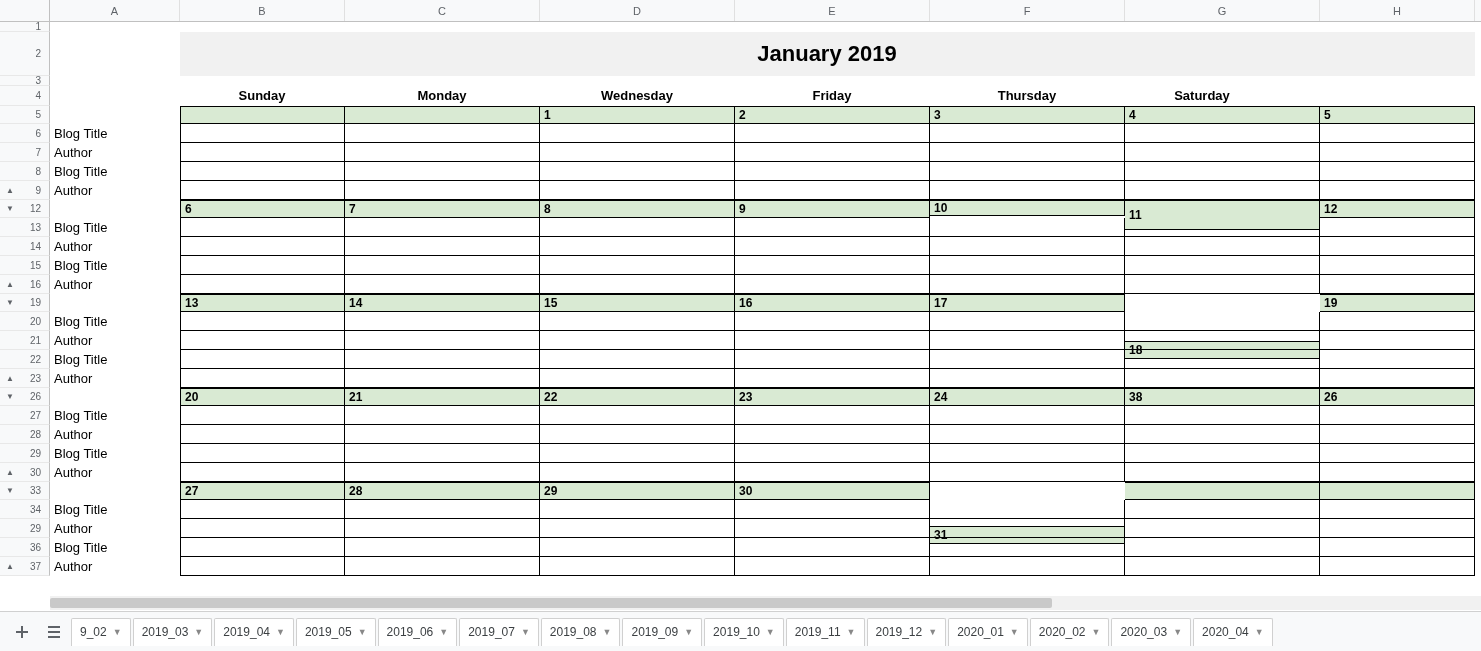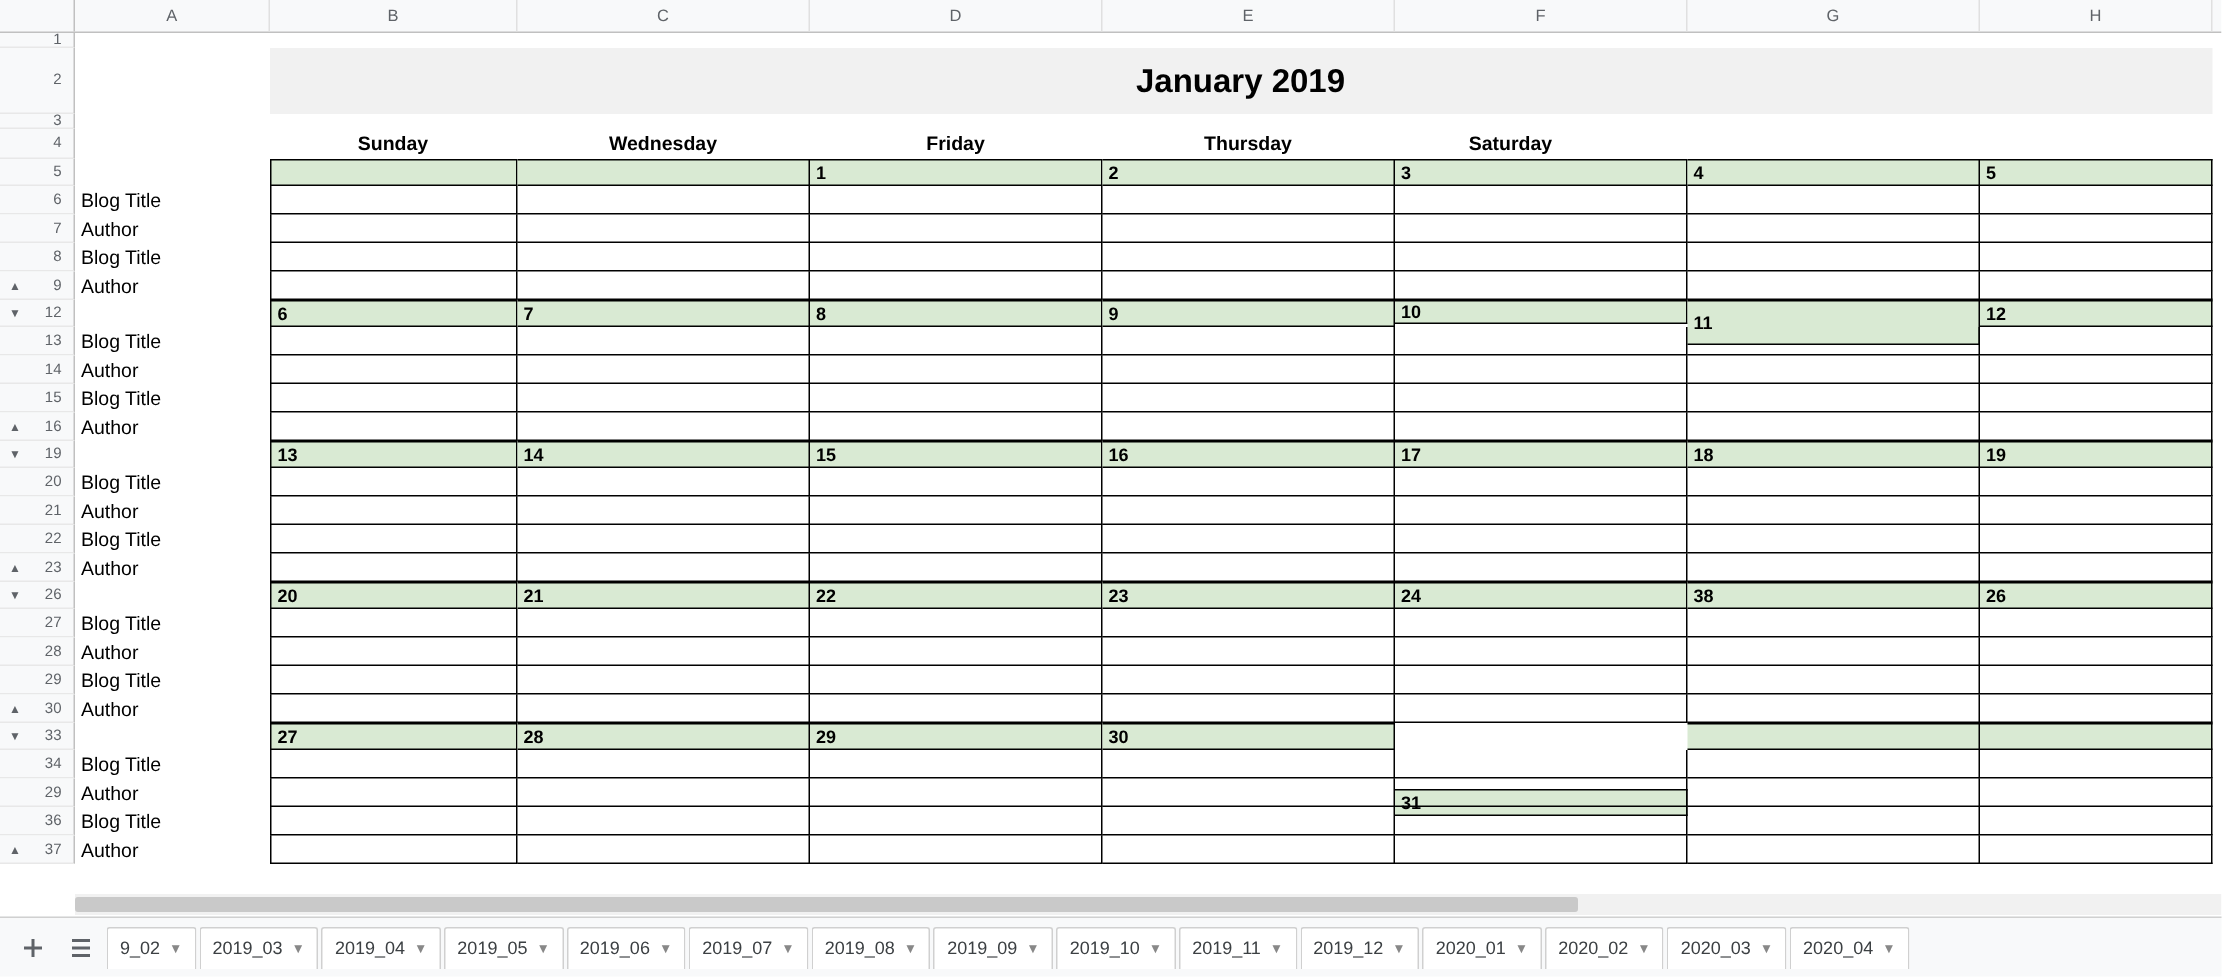--- a/index.html
+++ b/index.html
@@ -94,20 +94,21 @@
       </div>
   </div>
 
   <div class="row day-header-row">
     <div class="row-head">
         <span>4</span>
       </div>
     <div id="r4cells" style="display:flex;">
         <div class="cell" style="width: 130px; height: 20px;"></div>
         <div class="cell day-header" style="width: 165px; height: 20px;">Sunday</div>
+        <div class="cell day-header" style="width: 195px; height: 20px;">Monday</div>
         <div class="cell day-header" style="width: 195px; height: 20px;">Wednesday</div>
         <div class="cell day-header" style="width: 195px; height: 20px;">Friday</div>
         <div class="cell day-header" style="width: 195px; height: 20px;">Thursday</div>
         <div class="cell day-header" style="width: 155px; height: 20px;">Saturday</div>
       </div>
   </div>
 
   <div id="weeks-container">
       <div class="row date-row">
         <div class="row-head">
@@ -246,21 +247,21 @@
         <div class="row-head">
           <span class="tri">▼</span>
           <span>19</span>
         </div>
         <div class="cell" style="width: 130px; height: 18px;"></div>
         <div class="cell date-cell first" style="width: 165px; height: 18px;">13</div>
         <div class="cell date-cell" style="width: 195px; height: 18px;">14</div>
         <div class="cell date-cell" style="width: 195px; height: 18px;">15</div>
         <div class="cell date-cell" style="width: 195px; height: 18px;">16</div>
         <div class="cell date-cell" style="width: 195px; height: 18px;">17</div>
-        <div class="cell date-cell" style="width: 195px; height: 18px;">18</div>
+        <div class="cell date-cell" style="width: 195px; height: 18px; margin-top: 47px;">18</div>
         <div class="cell date-cell" style="width: 155px; height: 18px;">19</div>
       </div>
       <div class="row data-row">
         <div class="row-head">
           <span>20</span>
         </div>
         <div class="cell label-cell" style="width: 130px; height: 19px;">Blog Title</div>
         <div class="cell data-cell first" style="width: 165px; height: 19px;"></div>
         <div class="cell data-cell" style="width: 195px; height: 19px;"></div>
         <div class="cell data-cell" style="width: 195px; height: 19px;"></div>

